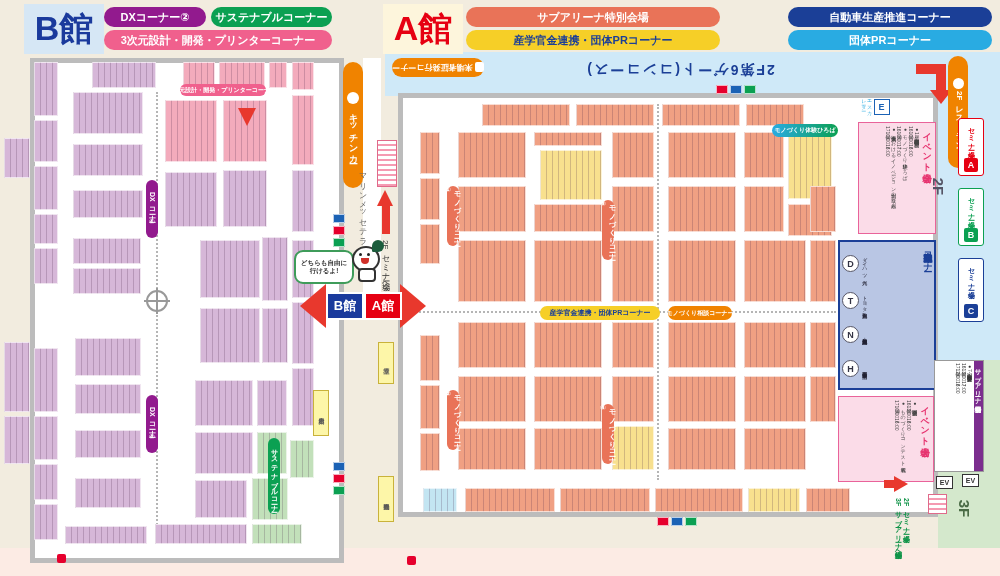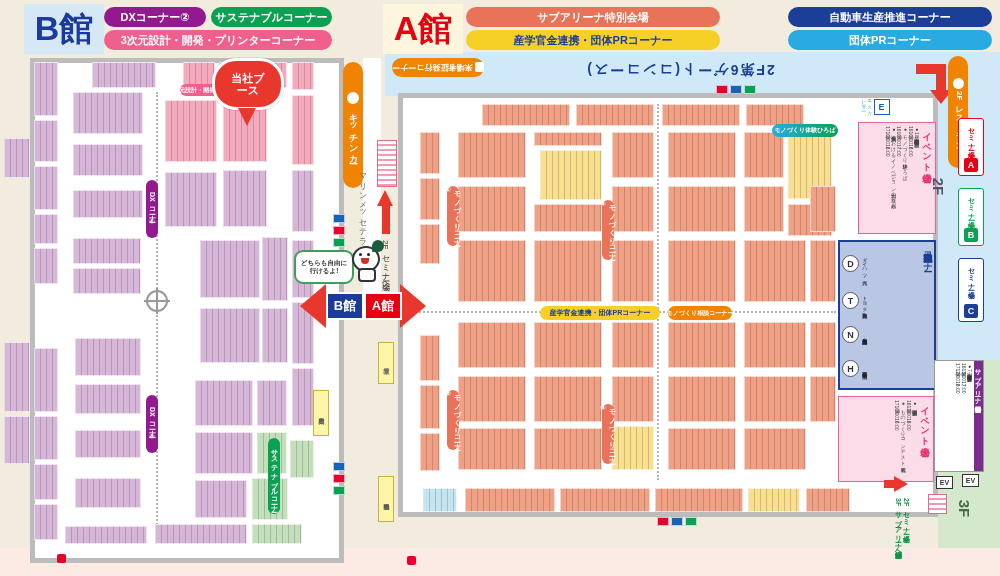--- a/index.html
+++ b/index.html
@@ -203,23 +203,20 @@
   <div class="tag" style="left:313px;top:390px;width:14px;height:44px;">
       <span>総合案内所</span>
     </div>
 
   <div class="abs" style="left:146px;top:290px;width:18px;height:18px;border:2px solid #999;border-radius:50%;">
     <div class="abs" style="left:8px;top:-4px;width:2px;height:26px;background:#999;"></div>
     <div class="abs" style="left:-4px;top:8px;width:26px;height:2px;background:#999;"></div>
   </div>
 
   <div class="abs" style="left:212px;top:58px;width:70px;height:70px;">
-    <div class="abs" style="left:0;top:0;width:66px;height:46px;background:#e8382d;border:3px solid #fff;border-radius:24px;box-shadow:0 0 0 1px rgba(0,0,0,.08);display:flex;align-items:center;justify-content:center;">
-      <span style="color:#fff;font-weight:bold;font-size:11px;text-align:center;width:44px;line-height:1.1;">当社ブース</span>
-    </div>
     <div class="abs" style="left:26px;top:50px;width:0;height:0;border-left:9px solid transparent;border-right:9px solid transparent;border-top:18px solid #e8382d;"></div>
   </div>
 
   <div class="abs" style="left:363px;top:58px;width:18px;height:252px;background:#fff;"></div>
   <div class="vpill" style="left:343px;top:62px;width:20px;height:126px;background:#f08300;font-size:9px;border-radius:10px;">
     <span style="width:12px;height:12px;background:#fff;border-radius:50%;margin-bottom:3px;"></span>
     <span>キッチンカー</span>
   </div>
   <div class="vtx abs" style="left:358px;top:168px;font-size:8px;color:#666;">マリンメッセテラス</div>
   <div class="stairs" style="left:377px;top:140px;width:18px;height:45px;"></div>

